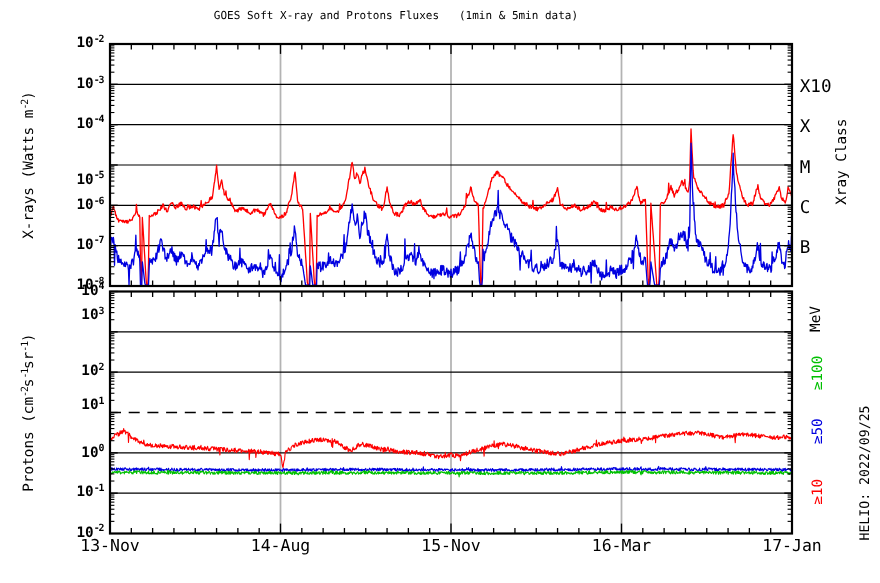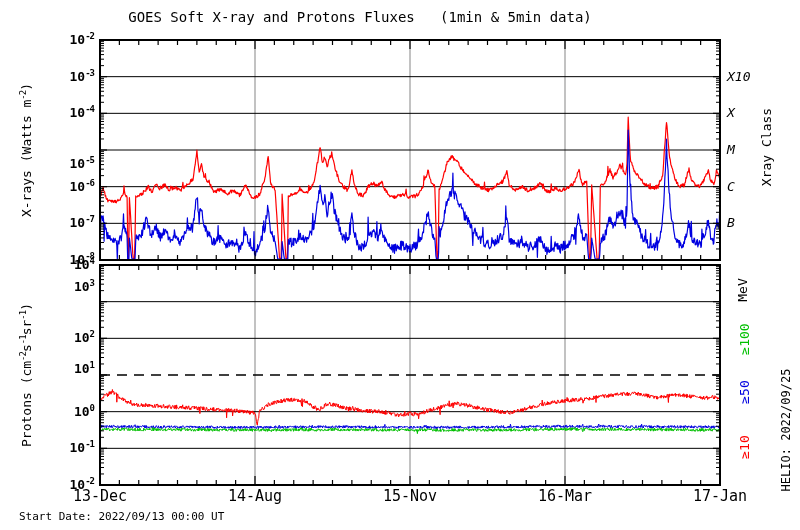--- a/index.html
+++ b/index.html
@@ -1,24 +1,24 @@
 <!DOCTYPE html>
 <html><head>
 <meta charset="utf-8">
 <style>
   html,body{margin:0;padding:0;background:#ffffff;}
   #fig{position:relative;width:800px;height:530px;background:#ffffff;overflow:hidden;
        font-family:"DejaVu Sans Mono","Liberation Mono",monospace;color:#000;}
   #plot{position:absolute;left:0;top:0;}
   .title{position:absolute;left:100px;top:9px;width:520px;text-align:center;
-         font-size:14px;white-space:pre;letter-spacing:0px;}
+         font-size:10px;white-space:pre;letter-spacing:0px;}
   .ylab{position:absolute;font-size:13px;text-align:right;width:56px;left:38px;white-space:nowrap;font-weight:bold;}
   .exp{font-size:9px;vertical-align:5px;letter-spacing:-1px;}
   .xlab{position:absolute;top:487px;width:90px;text-align:center;font-size:15px;}
-  .clslab{position:absolute;left:727px;font-size:13px;white-space:nowrap;font-style:italic;}
+  .clslab{position:absolute;left:727px;font-size:16px;white-space:nowrap;}
   .rot{position:absolute;transform:translate(-50%,-50%) rotate(-90deg);white-space:nowrap;font-size:13px;}
   .footer{position:absolute;left:19px;top:510px;font-size:11px;white-space:pre;}
   .axtitle{font-size:13px;}
 </style>
 </head>
 <body>
 
 <div id="fig">
   <svg id="plot" width="800" height="530">
       <line x1="255" x2="255" y1="40" y2="260" stroke="#b3b3b3" stroke-width="1.6"></line>
@@ -389,37 +389,36 @@
       <line x1="100" x2="104" y1="462.92626629797763" y2="462.92626629797763" stroke="#000" stroke-width="1"></line>
       <line x1="720" x2="716" y1="462.92626629797763" y2="462.92626629797763" stroke="#000" stroke-width="1"></line>
       <line x1="100" x2="104" y1="467.5073949531942" y2="467.5073949531942" stroke="#000" stroke-width="1"></line>
       <line x1="720" x2="716" y1="467.5073949531942" y2="467.5073949531942" stroke="#000" stroke-width="1"></line>
       <line x1="100" x2="104" y1="473.9641331489888" y2="473.9641331489888" stroke="#000" stroke-width="1"></line>
       <line x1="720" x2="716" y1="473.9641331489888" y2="473.9641331489888" stroke="#000" stroke-width="1"></line>
     </svg>
 
   <div class="title">GOES Soft X-ray and Protons Fluxes   (1min &amp; 5min data)</div>
 
-  <div class="xlab" style="left:55px;">13-Dec</div>
+  <div class="xlab" style="left:55px;">13-Nov</div>
   <div class="xlab" style="left:210px;">14-Aug</div>
   <div class="xlab" style="left:365px;">15-Nov</div>
   <div class="xlab" style="left:520px;">16-Mar</div>
   <div class="xlab" style="left:675px;">17-Jan</div>
 
   <div class="rot axtitle" id="xray-ylabel" style="left:26px;top:150px;">X-rays (Watts m<span class="exp">-2</span>)</div>
   <div class="rot axtitle" id="proton-ylabel" style="left:26px;top:375px;">Protons (cm<span class="exp">-2</span>s<span class="exp">-1</span>sr<span class="exp">-1</span>)</div>
   <div class="rot axtitle" style="left:766px;top:147px;">Xray Class</div>
   <div class="rot axtitle" style="left:742px;top:290px;">MeV</div>
 
   <div class="rot" style="left: 744px; top: 339px; color: rgb(0, 192, 0);">≥100</div>
   <div class="rot" style="left: 744px; top: 392px; color: rgb(0, 0, 224);">≥50</div>
   <div class="rot" style="left: 744px; top: 447px; color: rgb(255, 0, 0);">≥10</div>
 
   <div class="rot" style="left:786px;top:430px;font-size:12px;">HELIO: 2022/09/25</div>
-  <div class="footer">Start Date: 2022/09/13 00:00 UT</div>
 
   <div id="gen-labels">
       <div class="ylab" style="top:31px;">10<span class="exp">-2</span></div>
       <div class="ylab" style="top:68px;">10<span class="exp">-3</span></div>
       <div class="ylab" style="top:104px;">10<span class="exp">-4</span></div>
       <div class="ylab" style="top:155px;">10<span class="exp">-5</span></div>
       <div class="ylab" style="top:178px;">10<span class="exp">-6</span></div>
       <div class="ylab" style="top:214px;">10<span class="exp">-7</span></div>
       <div class="ylab" style="top:251px;">10<span class="exp">-8</span></div>
       <div class="clslab" style="top:69px;">X10</div>

